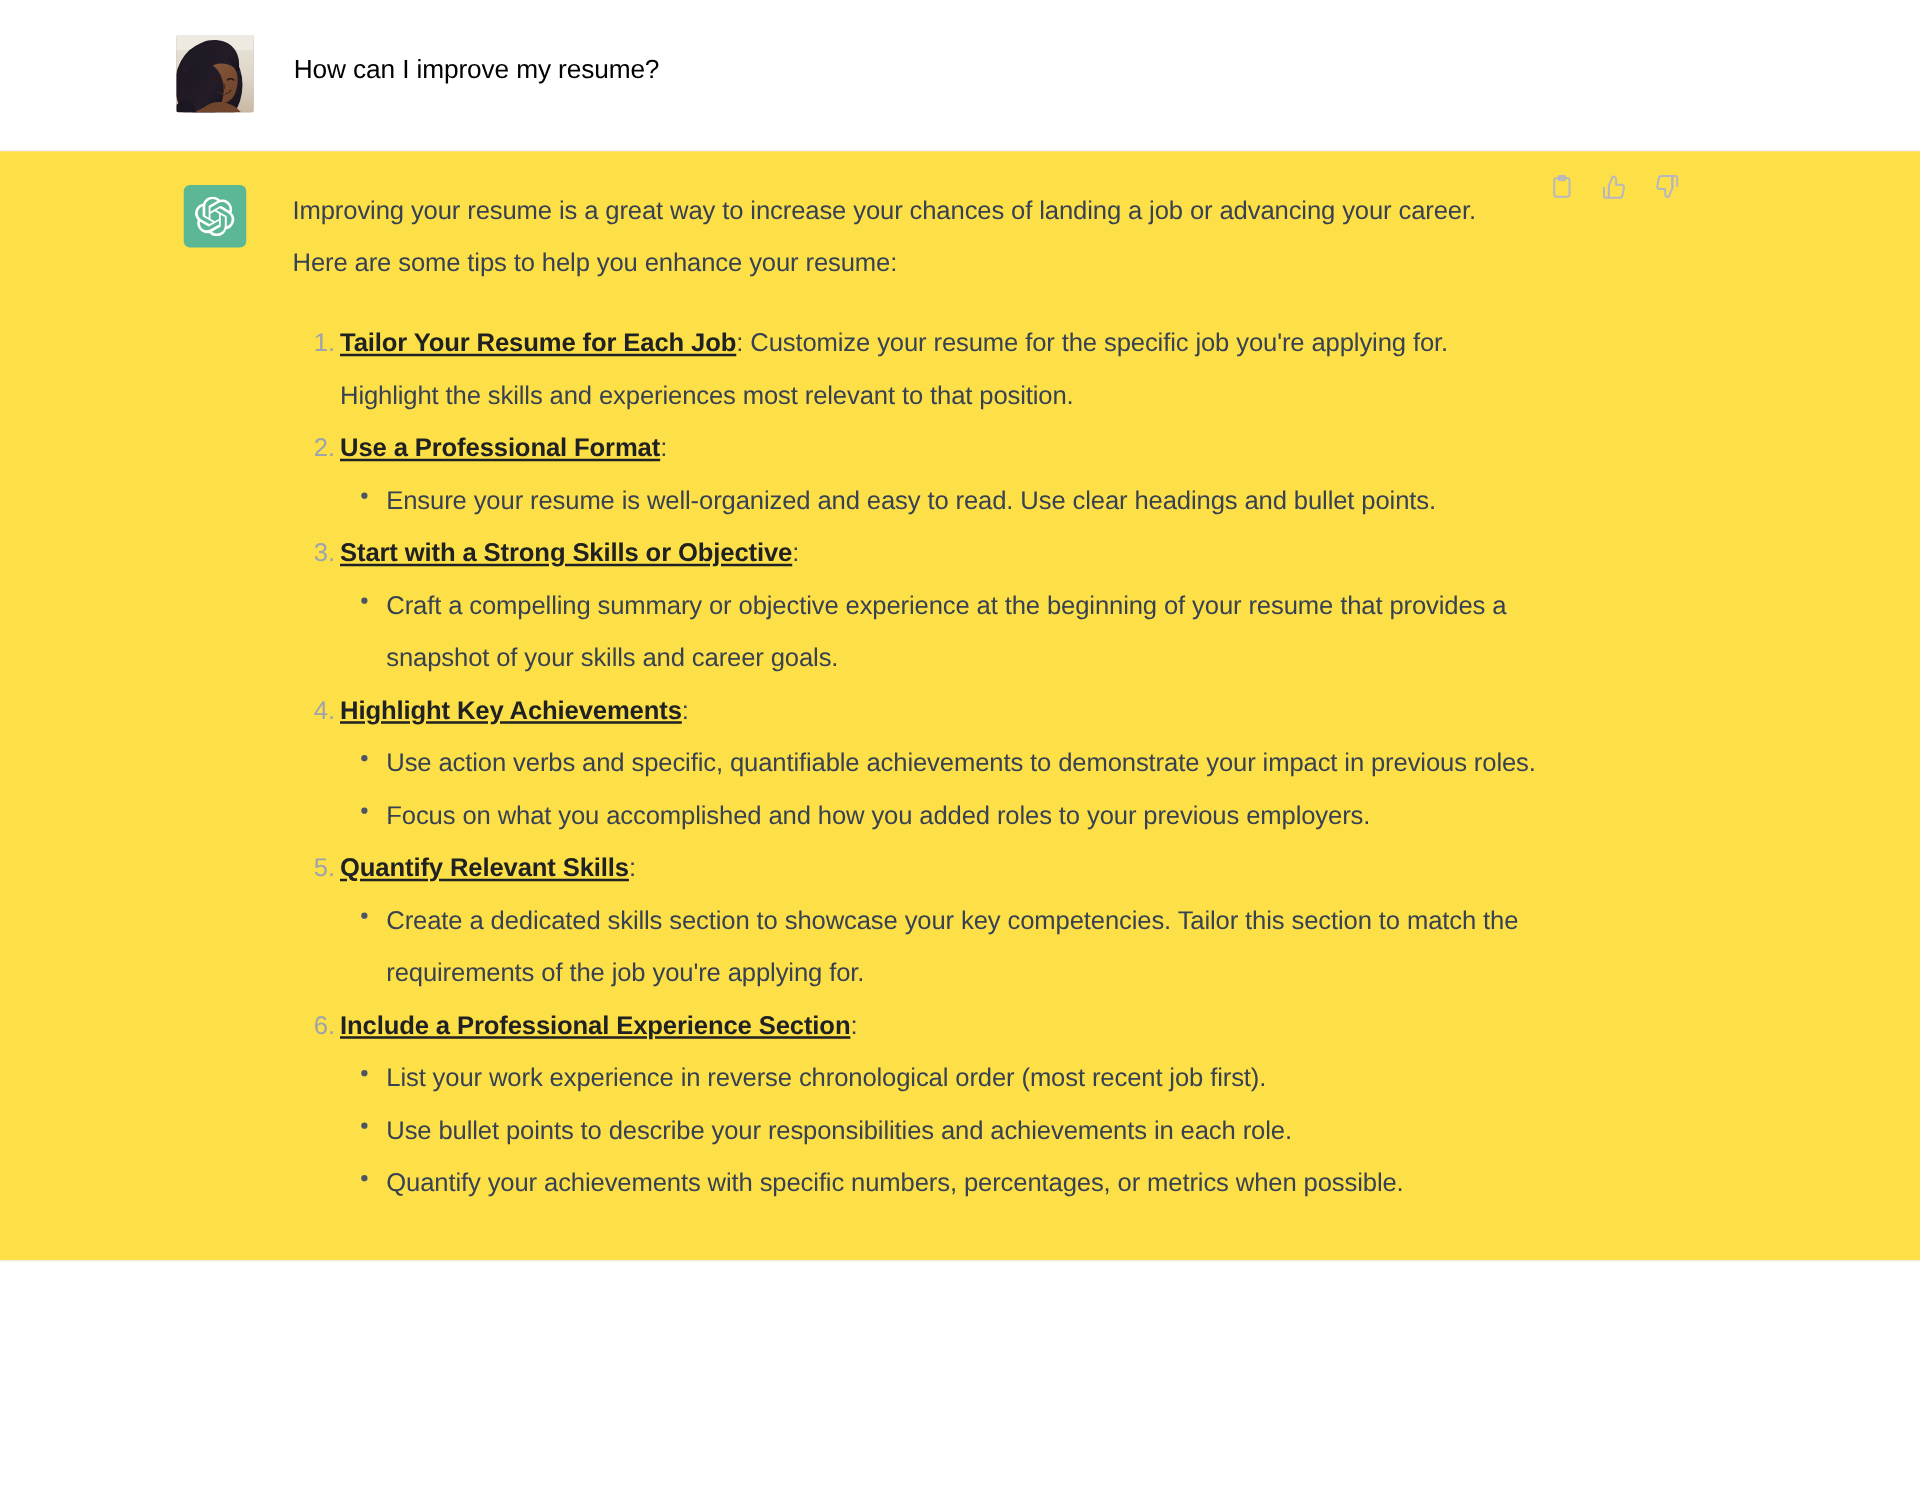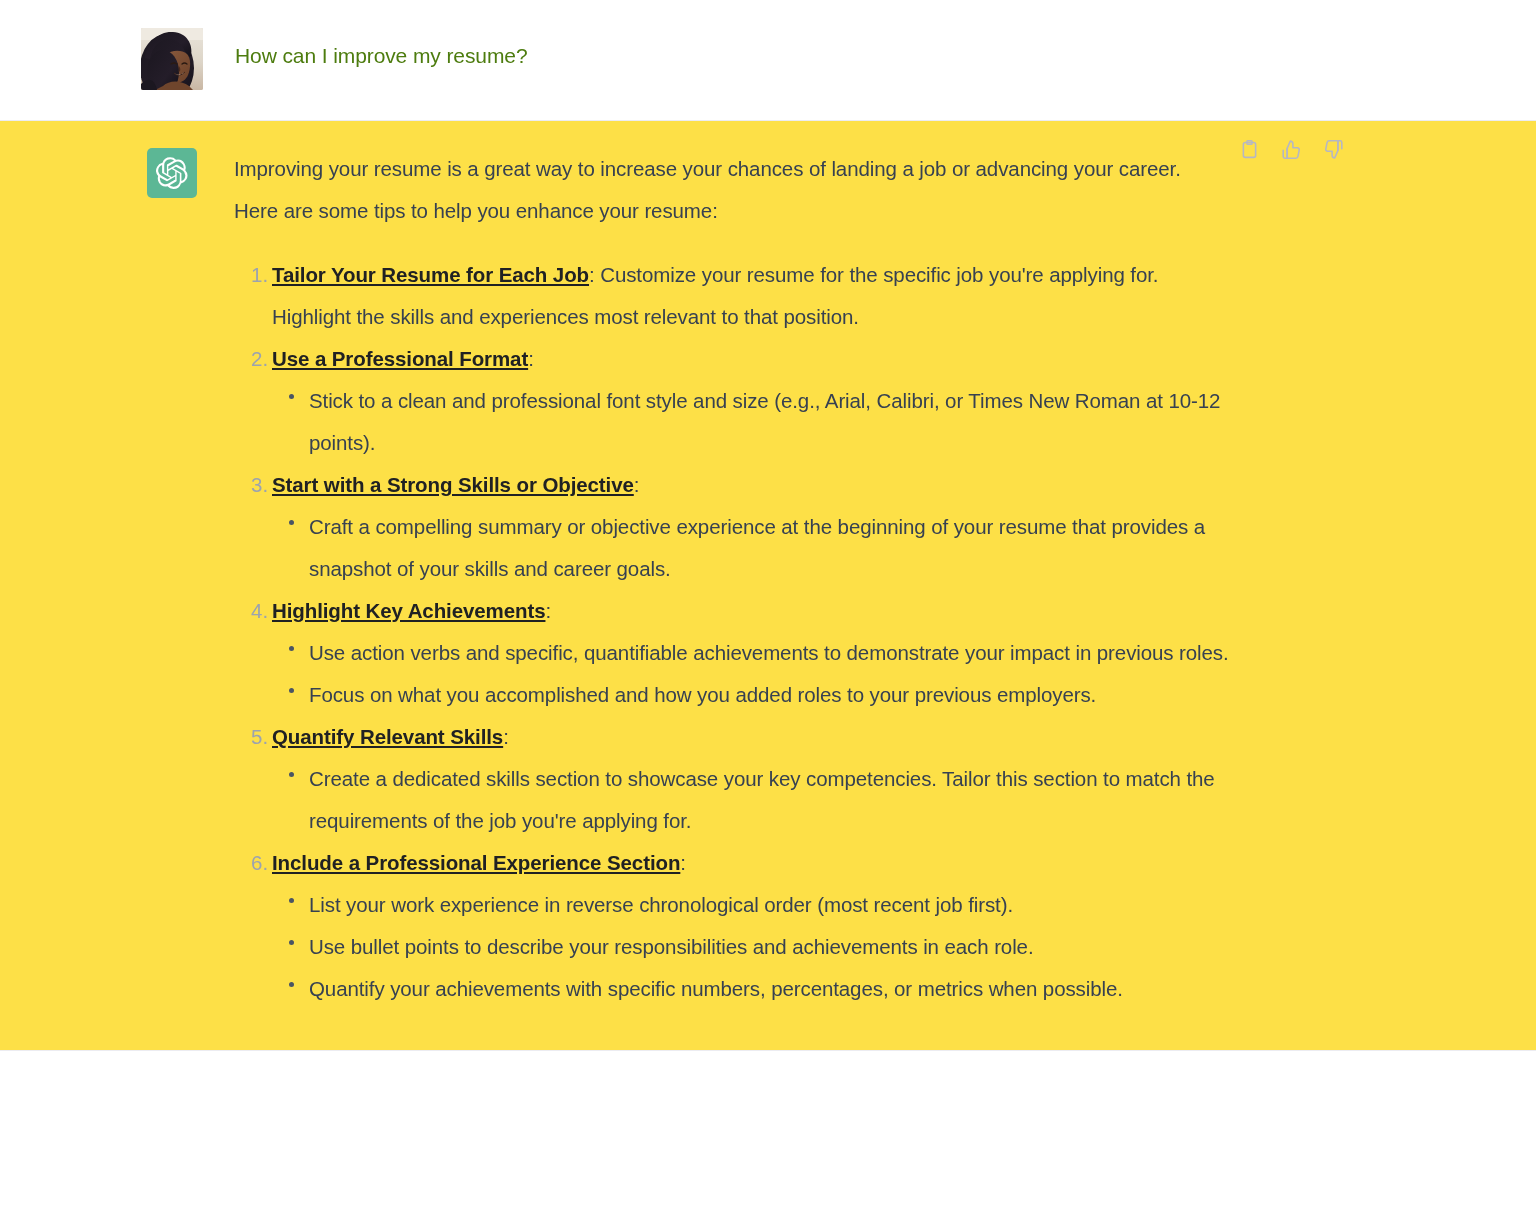--- a/index.html
+++ b/index.html
@@ -48,21 +48,21 @@
     overflow: hidden;
     background: #cbb9a8;
     position: relative;
   }
   .avatar svg { display: block; width: 62px; height: 62px; }
 
   .user-text {
     margin-left: 32px;
     font-size: 21px;
     line-height: 30px;
-    color: #4d7c0f;
+    color: #000000;
     letter-spacing: -0.1px;
     padding-top: 13px;
   }
 
   
   .assistant .msg-inner { padding: 27px 0 40px 0; }
   .bot-avatar {
     width: 50px;
     height: 50px;
     margin-left: 147px;
@@ -211,21 +211,21 @@
       <div class="assistant-body">
         <p class="para">Improving your resume is a great way to increase your chances of landing a job or advancing your career. Here are some tips to help you enhance your resume:</p>
 
         <ol class="tips">
             <li>
               <span class="li-head"><b>Tailor Your Resume for Each Job</b><span>: Customize your resume for the specific job you're applying for. Highlight the skills and experiences most relevant to that position.</span></span>
             </li>
             <li>
               <span class="li-head"><b>Use a Professional Format</b><span>:</span></span>
               <ul class="subs">
-                <li>Stick to a clean and professional font style and size (e.g., Arial, Calibri, or Times New Roman at 10-12 points).</li>
+                <li>Ensure your resume is well-organized and easy to read. Use clear headings and bullet points.</li>
               </ul>
             </li>
             <li>
               <span class="li-head"><b>Start with a Strong Skills or Objective</b><span>:</span></span>
               <ul class="subs">
                 <li>Craft a compelling summary or objective experience at the beginning of your resume that provides a snapshot of your skills and career goals.</li>
               </ul>
             </li>
             <li>
               <span class="li-head"><b>Highlight Key Achievements</b><span>:</span></span>

